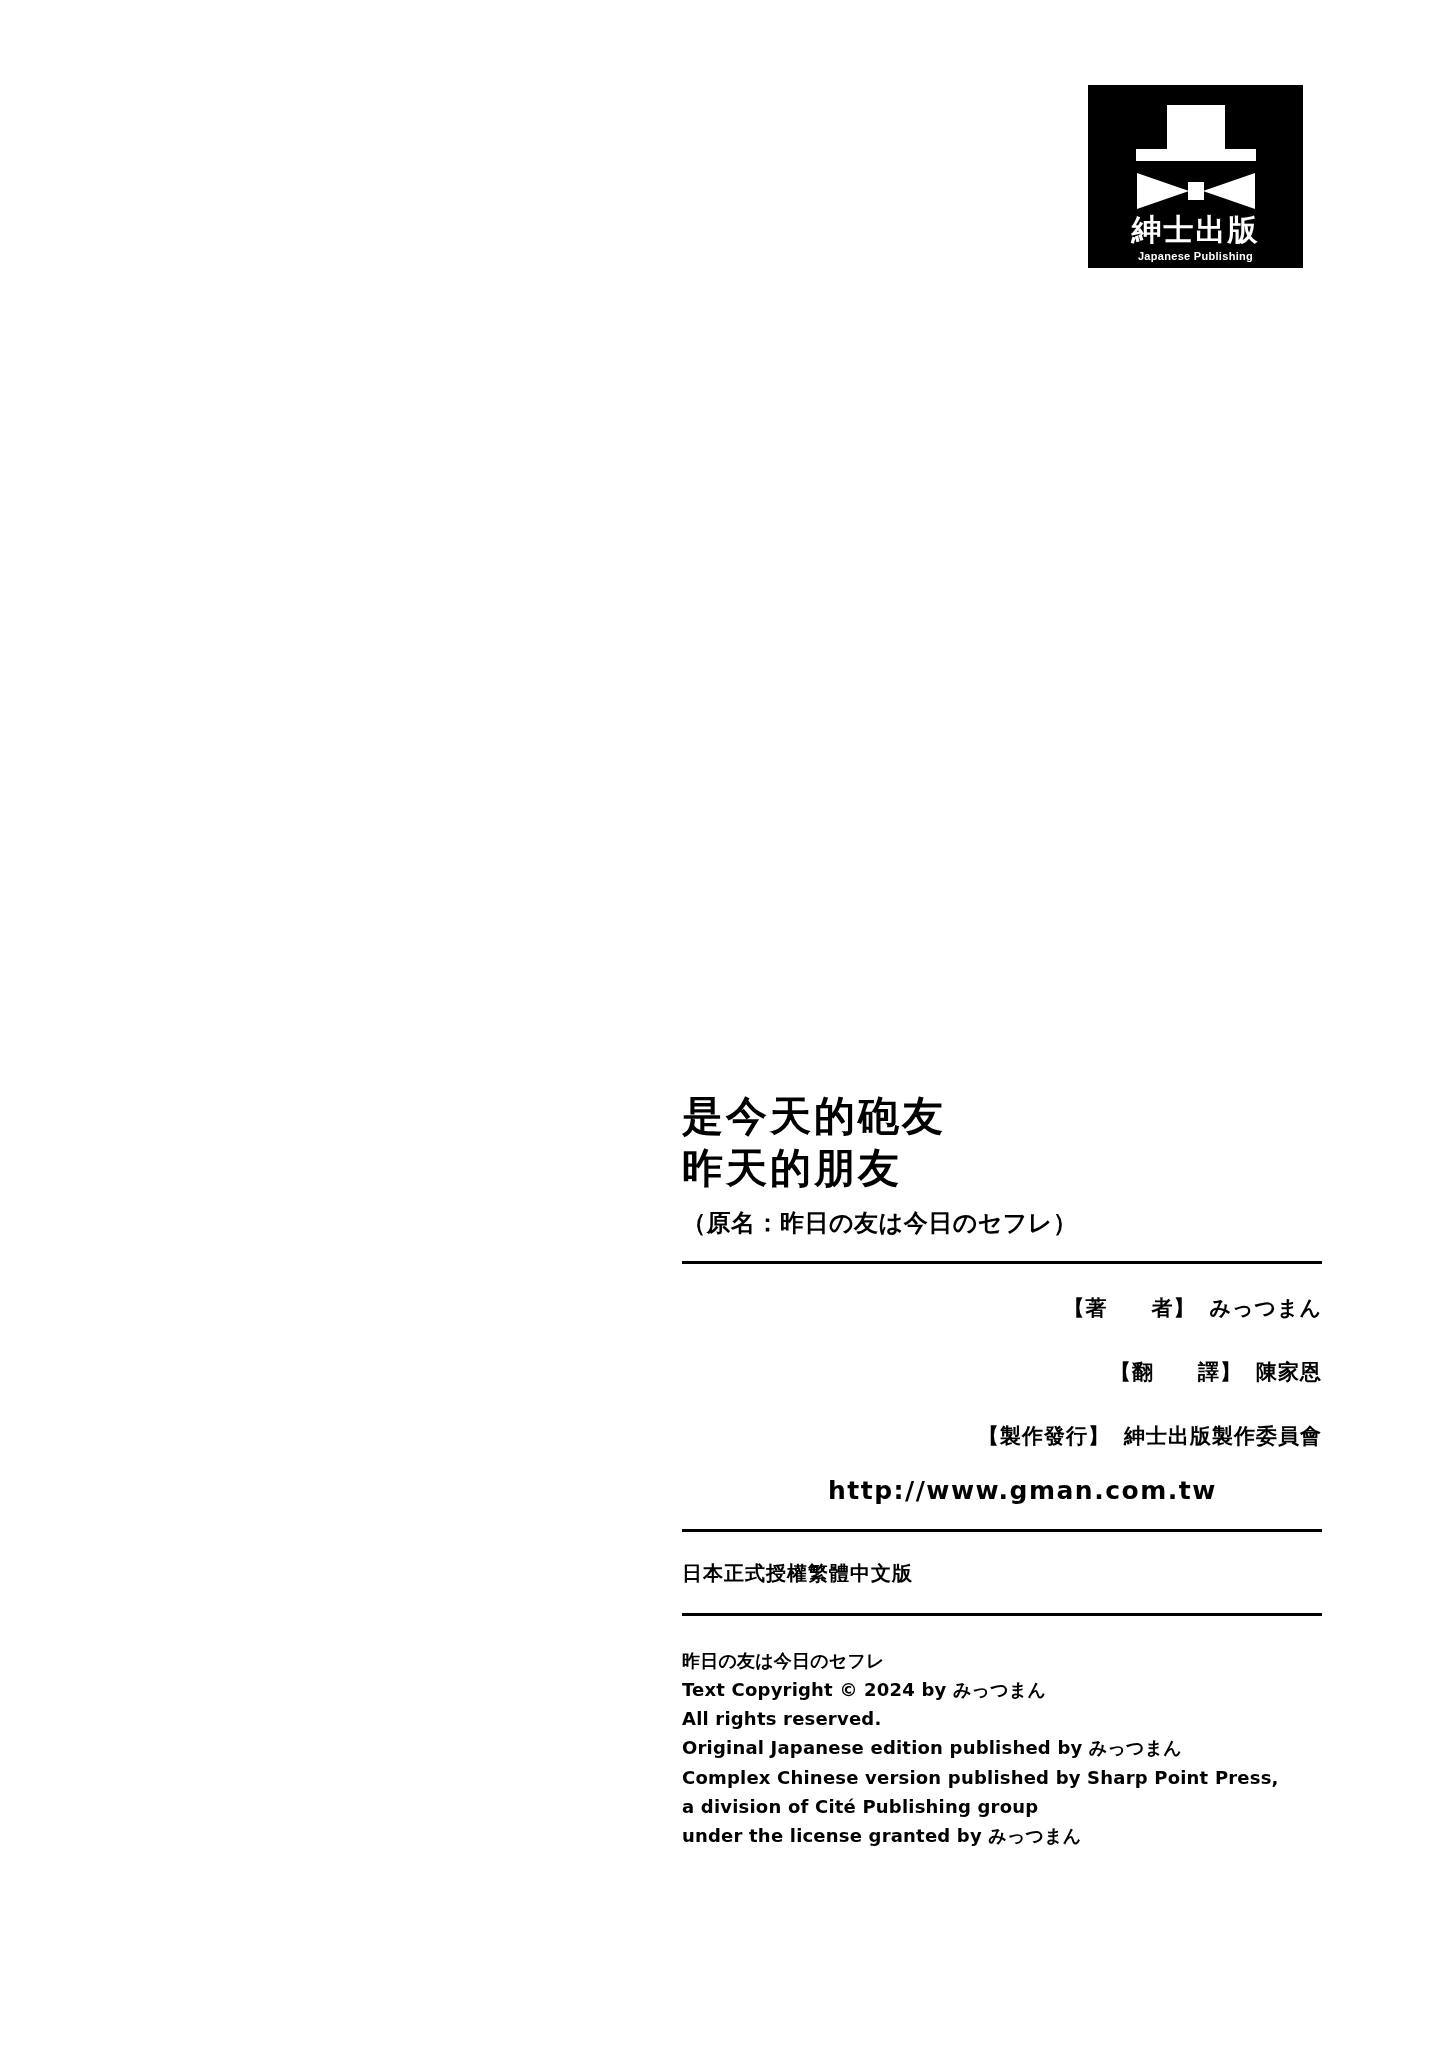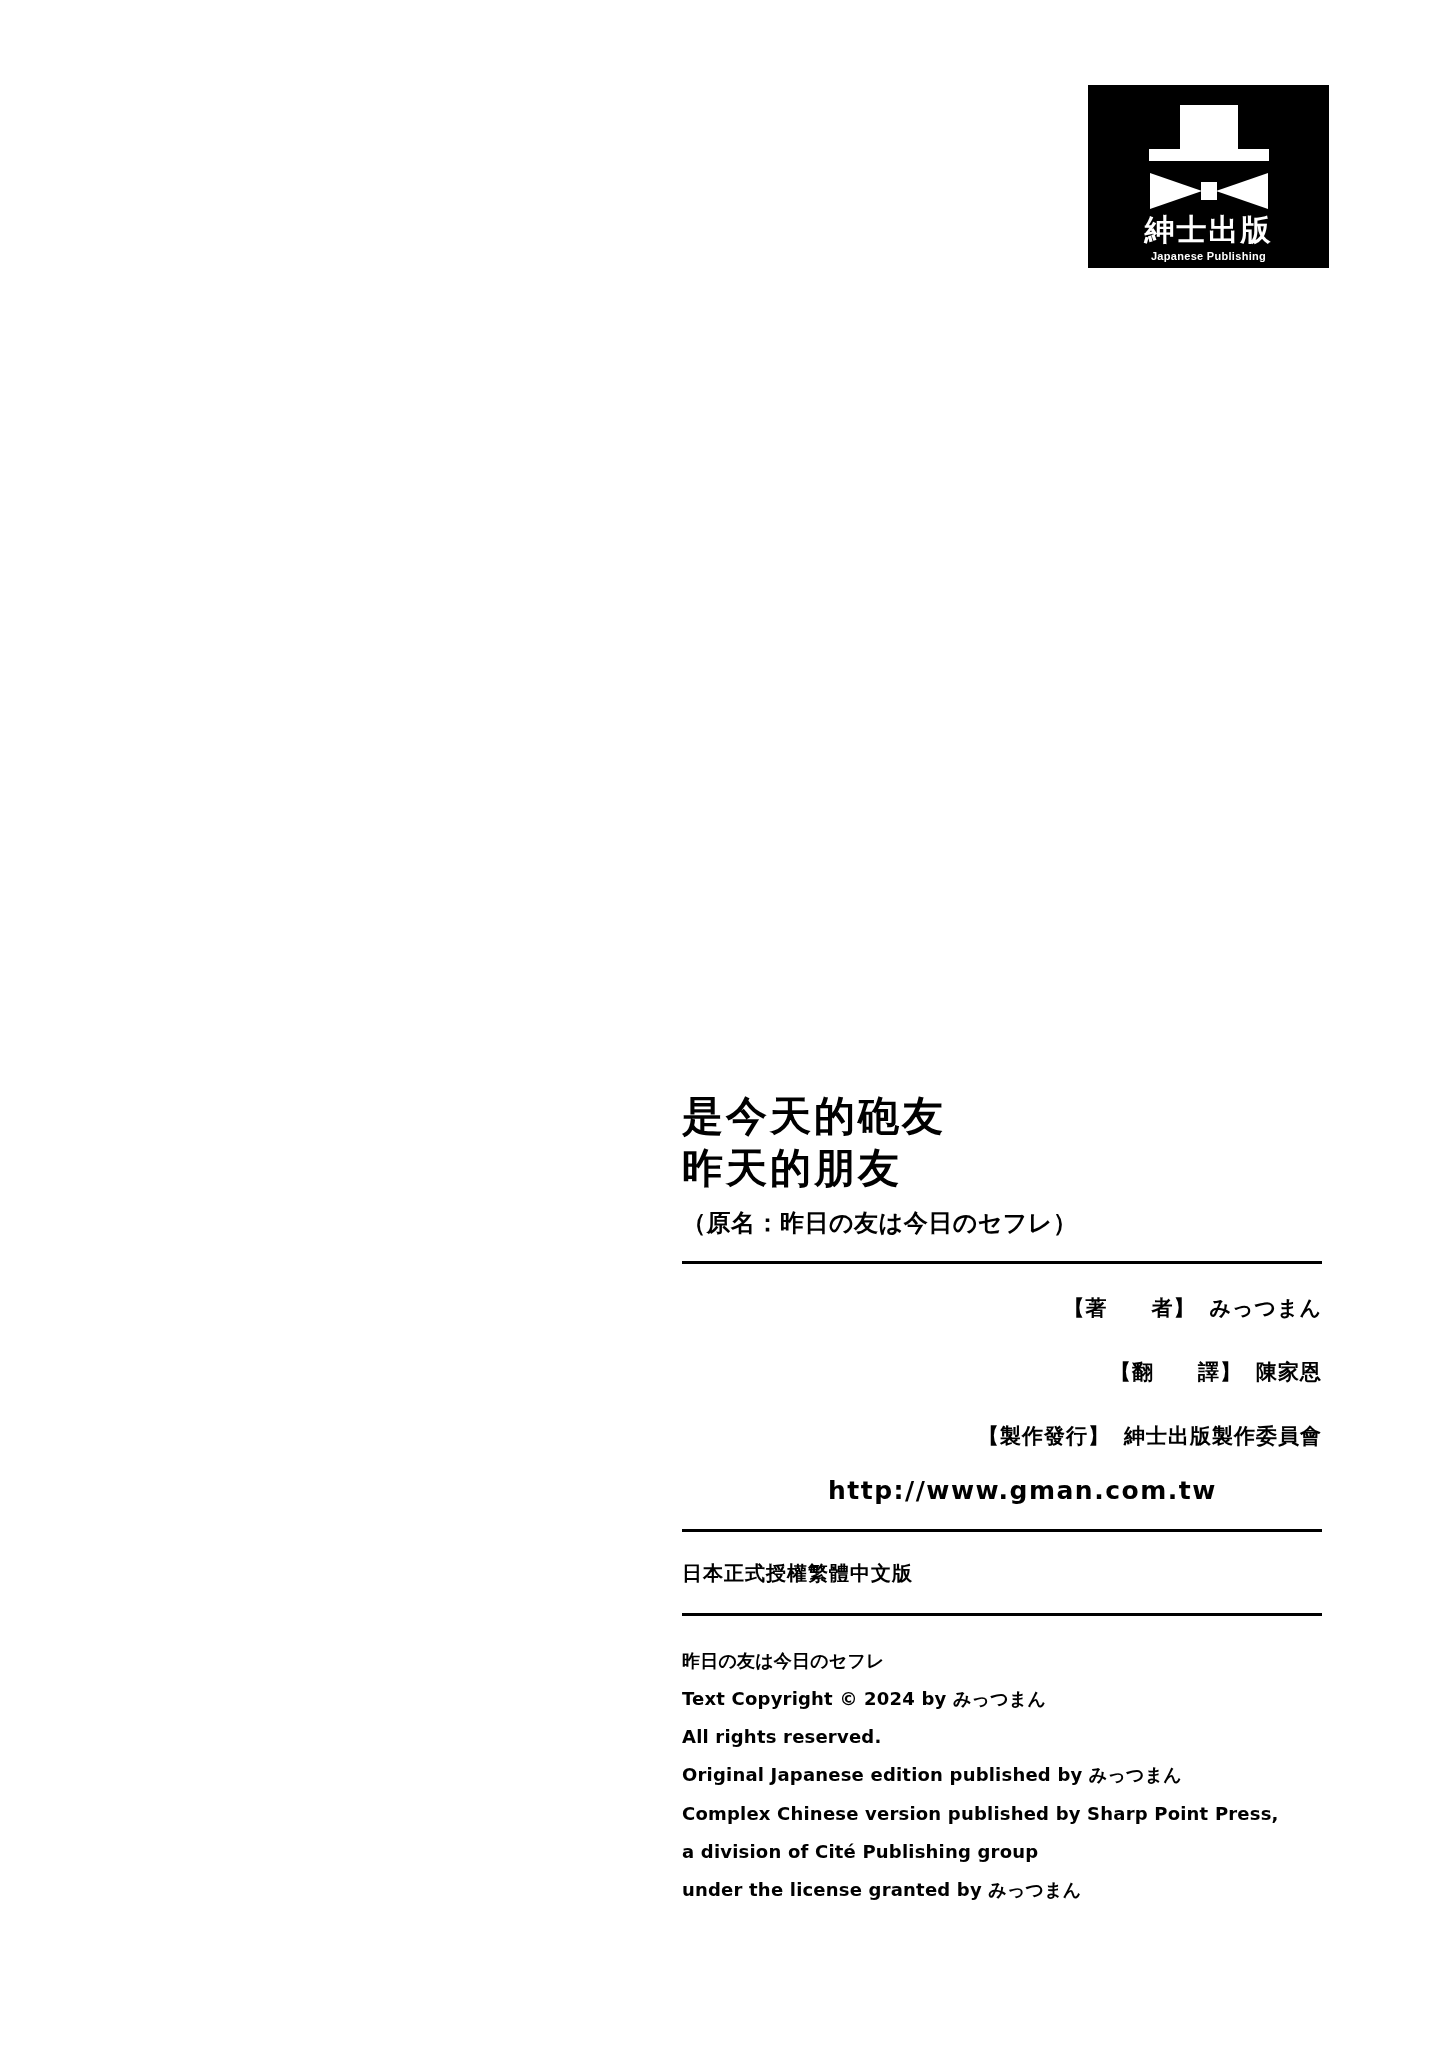--- a/index.html
+++ b/index.html
@@ -14,21 +14,21 @@
     font-family: "Liberation Sans", sans-serif;
     color: #000000;
     overflow: hidden;
   }
 
   
   .logo-box {
     position: absolute;
     left: 1088px;
     top: 85px;
-    width: 241px;
+    width: 215px;
     height: 183px;
     background: #000000;
     display: flex;
     flex-direction: column;
     align-items: center;
     justify-content: flex-start;
   }
   .logo-hat {
     position: relative;
     width: 120px;
@@ -170,21 +170,20 @@
   .copyright {
     margin-top: 30px;
     font-family: "DejaVu Sans", "Liberation Sans", sans-serif;
     font-size: 18px;
     line-height: 1.62;
     font-weight: bold;
     letter-spacing: 0.2px;
   }
   .copyright div {
     white-space: pre;
-    margin-top: 9px;
   }
 </style>
 </head>
 <body>
 
 <div class="logo-box">
   <div class="logo-hat">
     <div class="crown"></div>
     <div class="brim"></div>
   </div>

